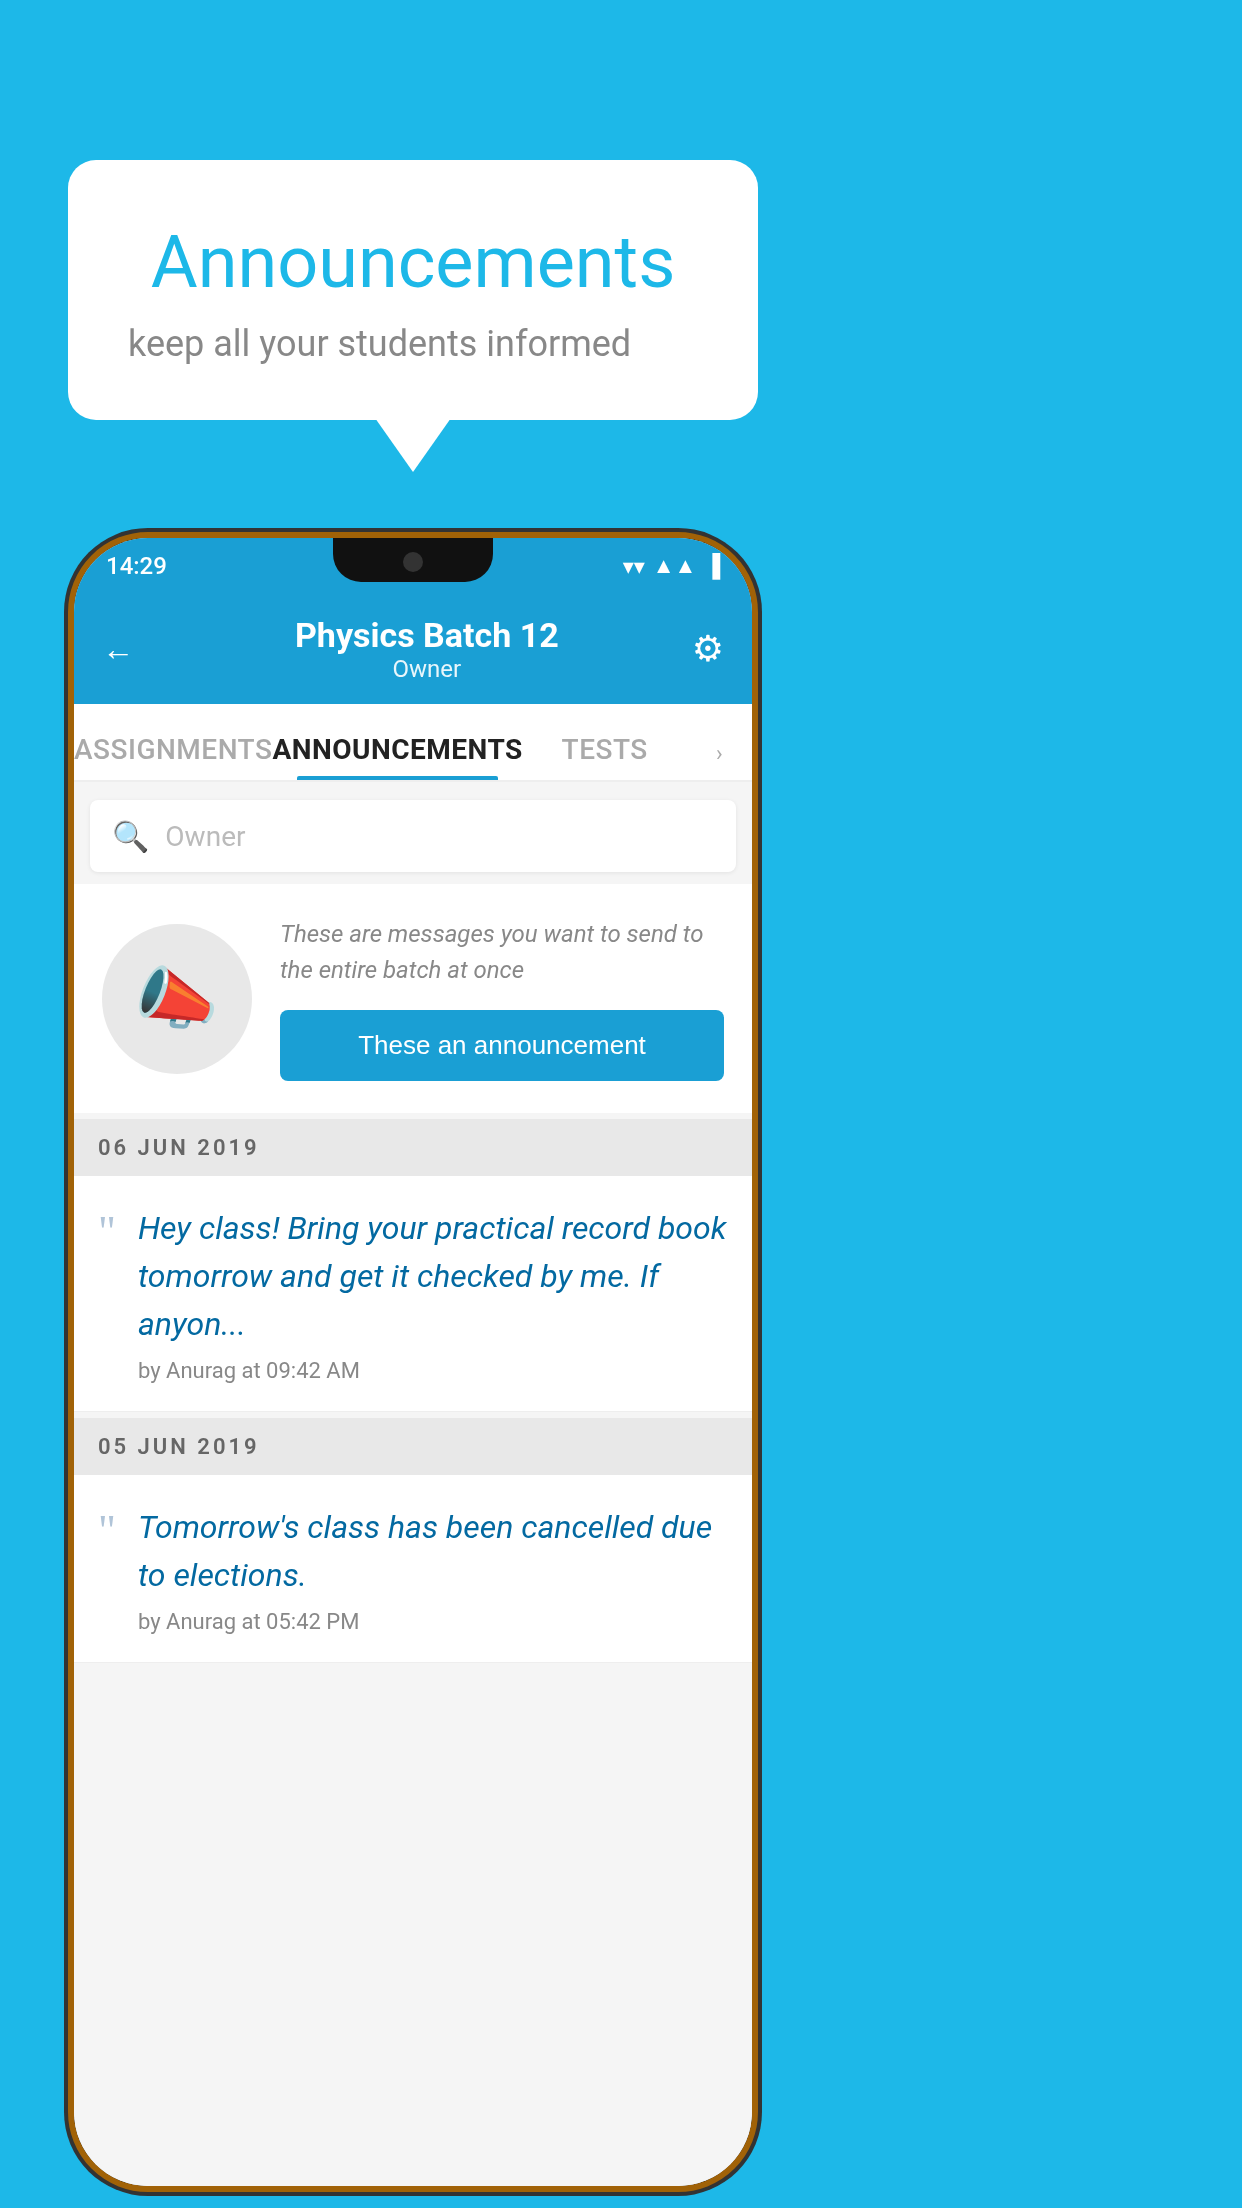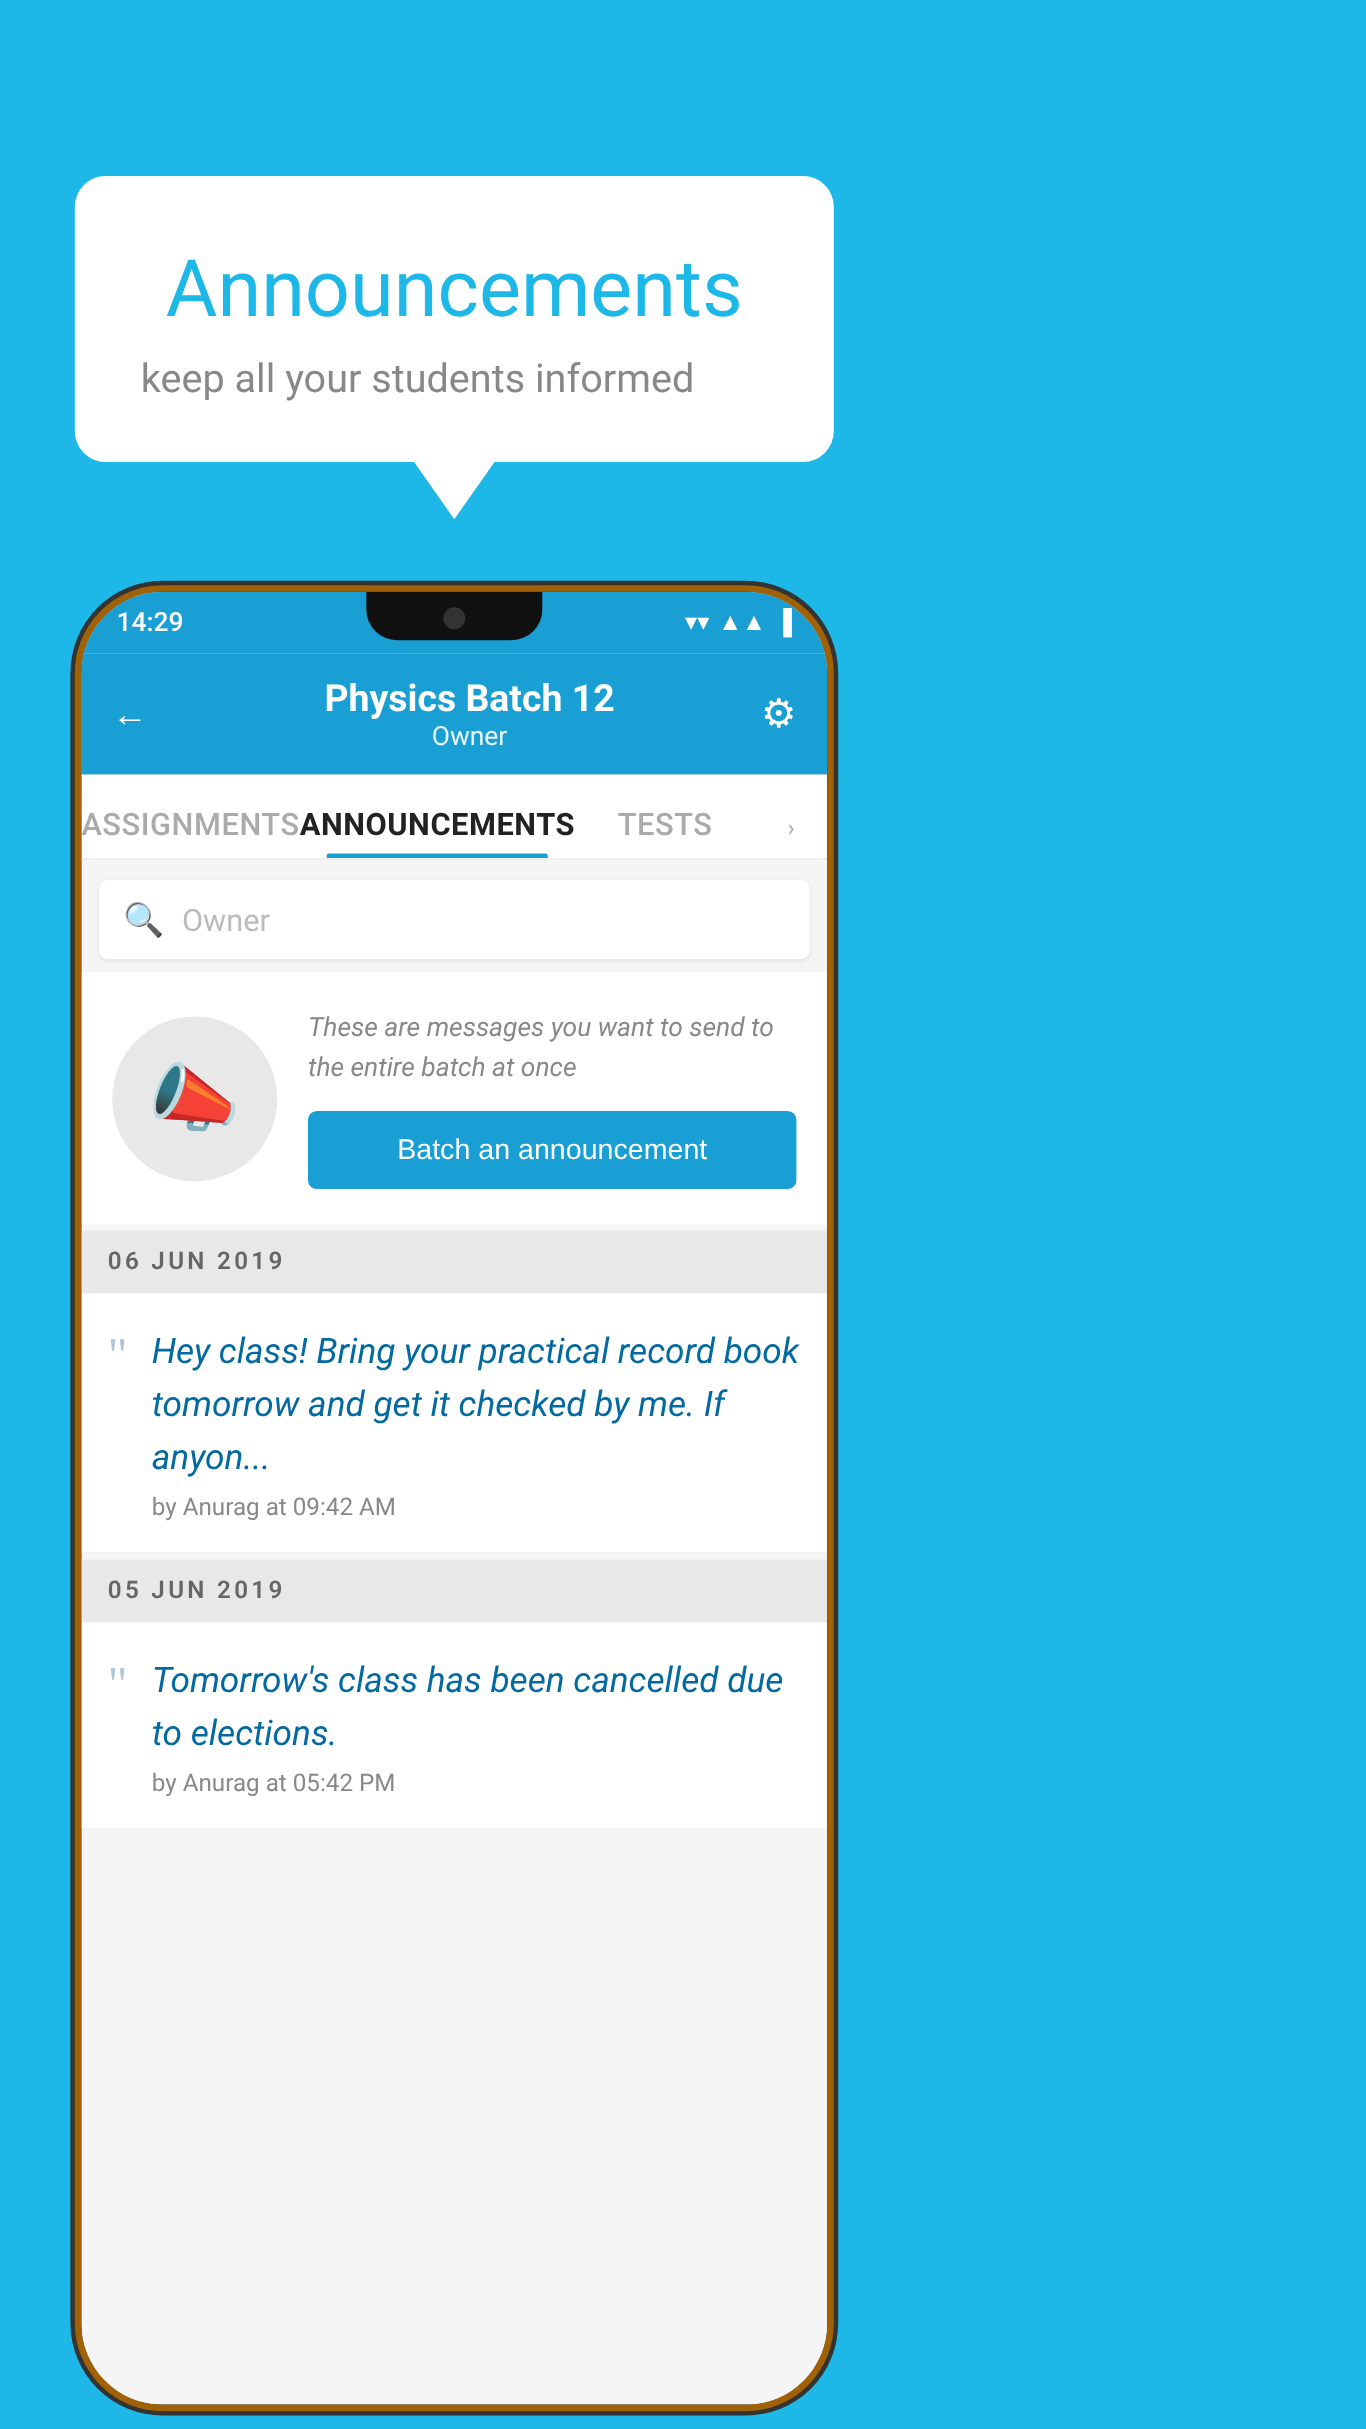--- a/index.html
+++ b/index.html
@@ -434,21 +434,21 @@
         <span class="search-icon-wrap">🔍</span>
         <span class="search-placeholder">Owner</span>
       </div>
 
       <div class="promo-block">
         <div class="promo-icon-circle">
           <span class="promo-icon">📣</span>
         </div>
         <div class="promo-right">
           <div class="promo-text">These are messages you want to send to the entire batch at once</div>
-          <button class="make-announcement-btn">Batch an announcement</button>
+          <button class="make-announcement-btn">These an announcement</button>
         </div>
       </div>
 
       <div class="date-separator">
         <span>06  JUN  2019</span>
       </div>
 
       <div class="announcement-item">
         <div class="quote-icon">"</div>
         <div class="announcement-text">

